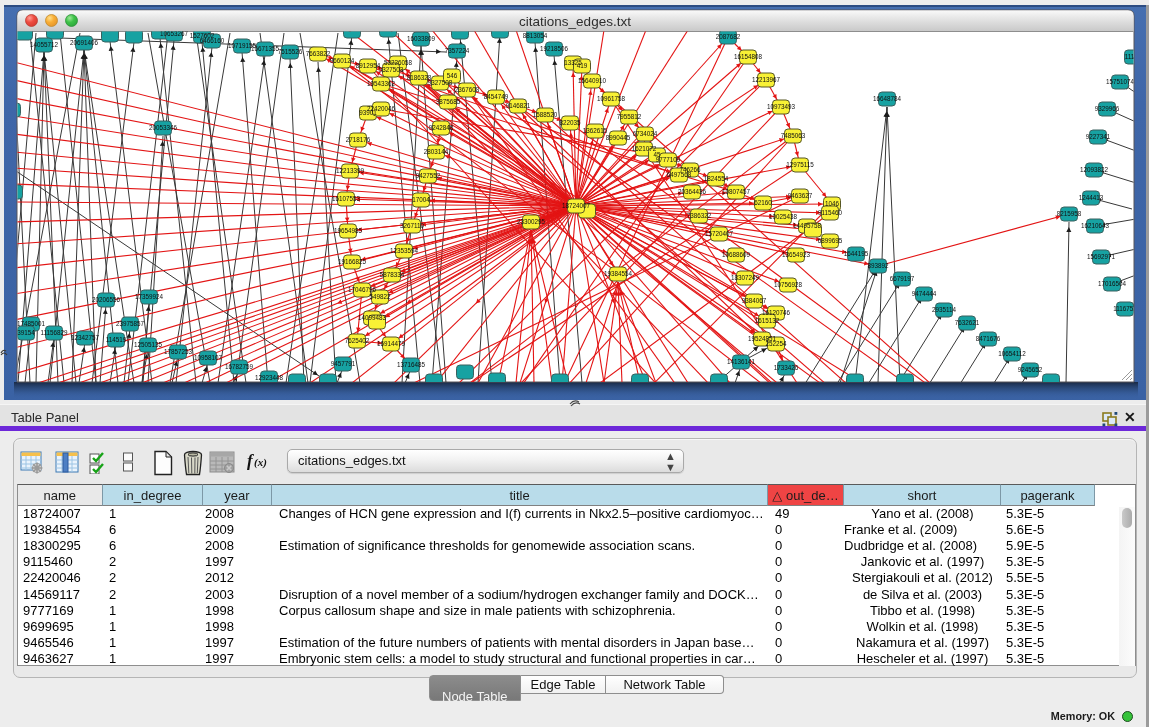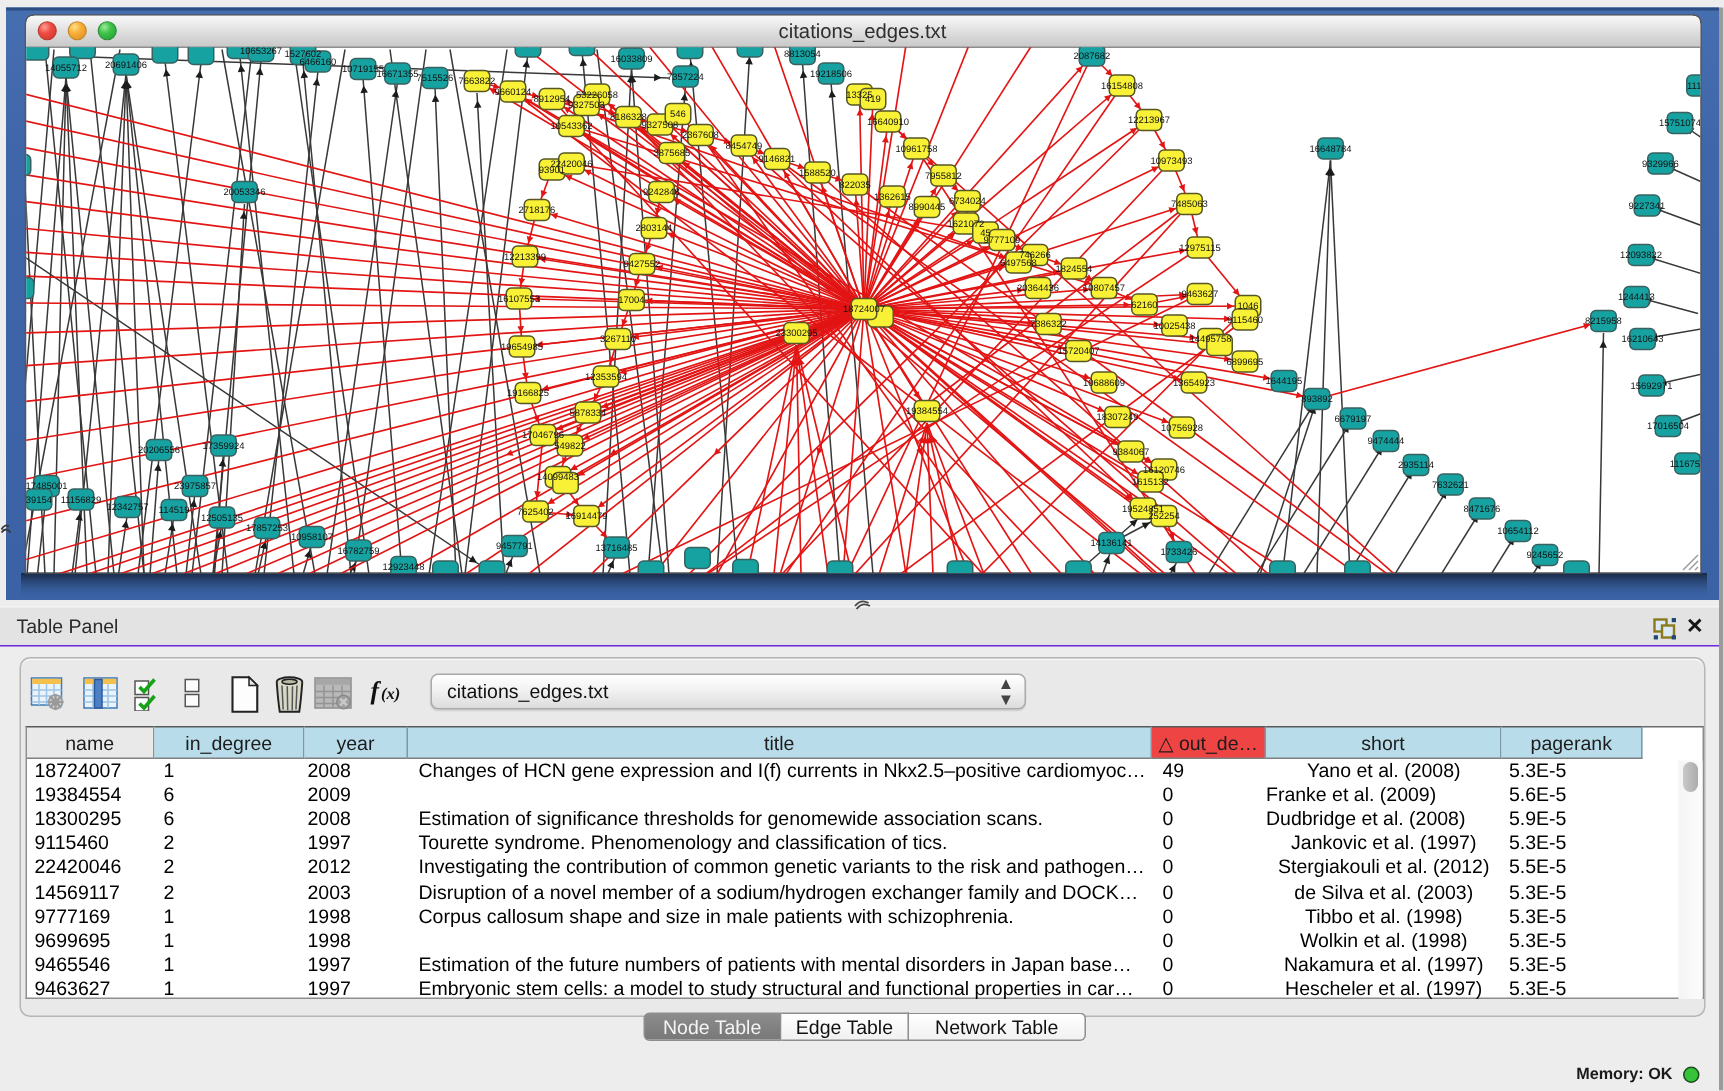--- a/index.html
+++ b/index.html
@@ -1,18 +1,18 @@
 <!DOCTYPE html>
 <html><head><meta charset="utf-8">
 <style>
 * { margin:0; padding:0; box-sizing:border-box; }
 body { width:1149px; height:727px; position:relative; overflow:hidden;
        background:#ededed; font-family:"Liberation Sans", sans-serif; }
 .panelhdr { position:absolute; left:0; top:404px; width:1146px; height:27px;
-  background:#e3e3e3; border-top:1px solid #f5f5f5; border-bottom:1px solid #6d28d9;
+  background:#e3e3e3; border-top:1px solid #f5f5f5; border-bottom:5px solid #6d28d9;
   font-size:13px; color:#2a2a2a; line-height:26px; padding-left:11px; }
 .innerpanel { position:absolute; left:13px; top:438px; width:1124px; height:240px;
   background:#e9e9e9; border:1px solid #b5b5b5; border-radius:7px;
   box-shadow: inset 0 1px 0 #f8f8f8; }
 .combo { position:absolute; left:287px; top:449px; width:397px; height:24px;
   border:1px solid #a9a9a9; border-radius:5px;
   background:linear-gradient(#ffffff,#f2f2f2 45%,#dcdcdc);
   font-size:13px; color:#111; line-height:22px; padding-left:10px;
   box-shadow:0 1px 1px rgba(0,0,0,0.12); }
 .combo .arr { position:absolute; right:7px; top:1px; font-size:11px; color:#444; line-height:11px; }
@@ -24,21 +24,21 @@
 .trow { position:absolute; height:16px; font-size:13px; color:#000; width:1119px; }
 .trow span { position:absolute; white-space:nowrap; top:0; }
 .scroll { position:absolute; left:1119px; top:507px; width:16px; height:159px;
   background:linear-gradient(90deg,#f4f4f4,#fcfcfc); }
 .thumb { position:absolute; left:1122px; top:508px; width:10px; height:20px;
   background:linear-gradient(90deg,#c9c9c9,#ababab); border-radius:5px; }
 .tabs { position:absolute; left:429px; top:675px; height:19px; display:flex;
   font-size:13px; }
 .tab { border:1px solid #8e8e8e; border-left:none; background:linear-gradient(#ffffff,#f1f1f1);
   color:#111; line-height:17px; padding:0 10px; }
-.tab.first { border-left:1px solid #8e8e8e; padding:0 12px; border-radius:4px 0 0 4px;
+.tab.first { border-left:1px solid #8e8e8e; padding:12px 12px; border-radius:4px 0 0 4px;
   background:linear-gradient(#8c8c8c,#787878); color:#f4f4f4; }
 .tab.last { border-radius:0 4px 4px 0; padding:0 17px; }
 .memory { position:absolute; right:34px; top:710px; font-size:10.8px; color:#1a1a1a;font-weight:bold; }
 .gdot { position:absolute; left:1122px; top:711px; width:11px; height:11px; border-radius:6px;
   background:#35c33a; border:1px solid #1d4d1f; }
 .rightstrip { position:absolute; left:1146px; top:5px; width:3px; height:722px; background:#9b9b9b; }
 </style></head>
 <body>
 <svg width="1149" height="400" viewBox="0 0 1149 400" style="position:absolute;left:0;top:0">
 <rect x="0" y="0" width="1149" height="400" fill="#ededed"></rect>
@@ -997,30 +997,28 @@
     <span style="left:205px">2008</span>
     <span style="left:279px">Estimation of significance thresholds for genomewide association scans.</span>
     <span style="left:775px">0</span>
     <span style="left:844px;width:157px;">Dudbridge et al. (2008)</span>
     <span style="left:1006px">5.9E-5</span>
   </div>
 <div class="trow" style="top:554.3px">
     <span style="left:23px">9115460</span>
     <span style="left:109px">2</span>
     <span style="left:205px">1997</span>
-    <span style="left:279px">Tourette syndrome. Phenomenology and classification of tics.</span>
     <span style="left:775px">0</span>
     <span style="left:844px;width:157px;text-align:center">Jankovic et al. (1997)</span>
     <span style="left:1006px">5.3E-5</span>
   </div>
 <div class="trow" style="top:570.4px">
     <span style="left:23px">22420046</span>
     <span style="left:109px">2</span>
     <span style="left:205px">2012</span>
-    <span style="left:279px">Investigating the contribution of common genetic variants to the risk and pathogen…</span>
     <span style="left:775px">0</span>
     <span style="left:844px;width:157px;text-align:center">Stergiakouli et al. (2012)</span>
     <span style="left:1006px">5.5E-5</span>
   </div>
 <div class="trow" style="top:586.5px">
     <span style="left:23px">14569117</span>
     <span style="left:109px">2</span>
     <span style="left:205px">2003</span>
     <span style="left:279px">Disruption of a novel member of a sodium/hydrogen exchanger family and DOCK…</span>
     <span style="left:775px">0</span>

